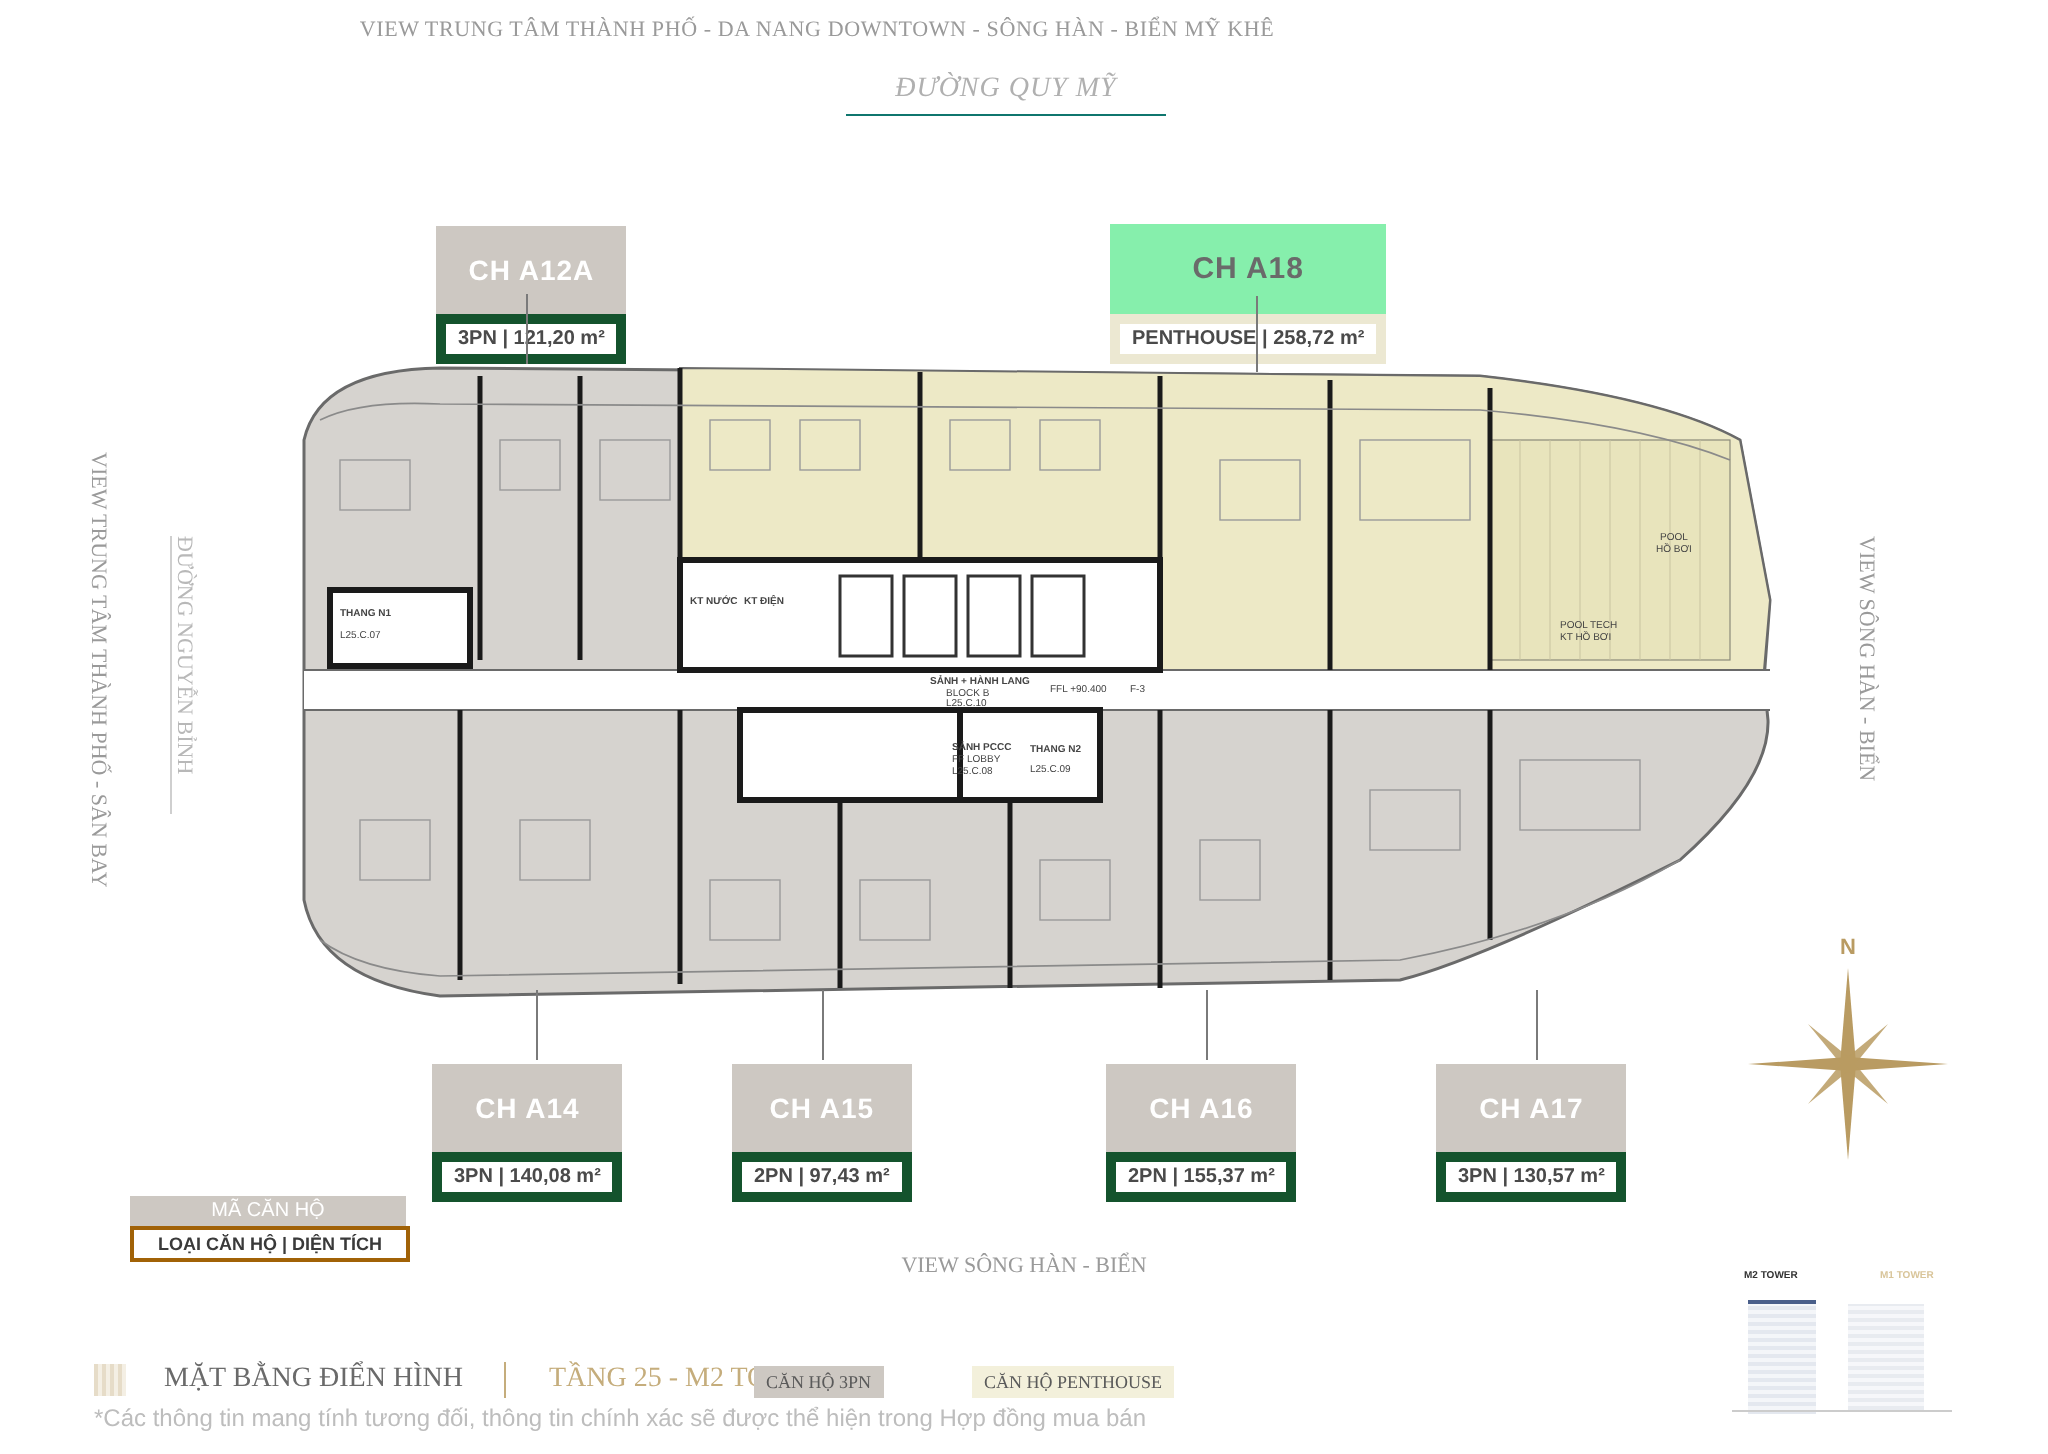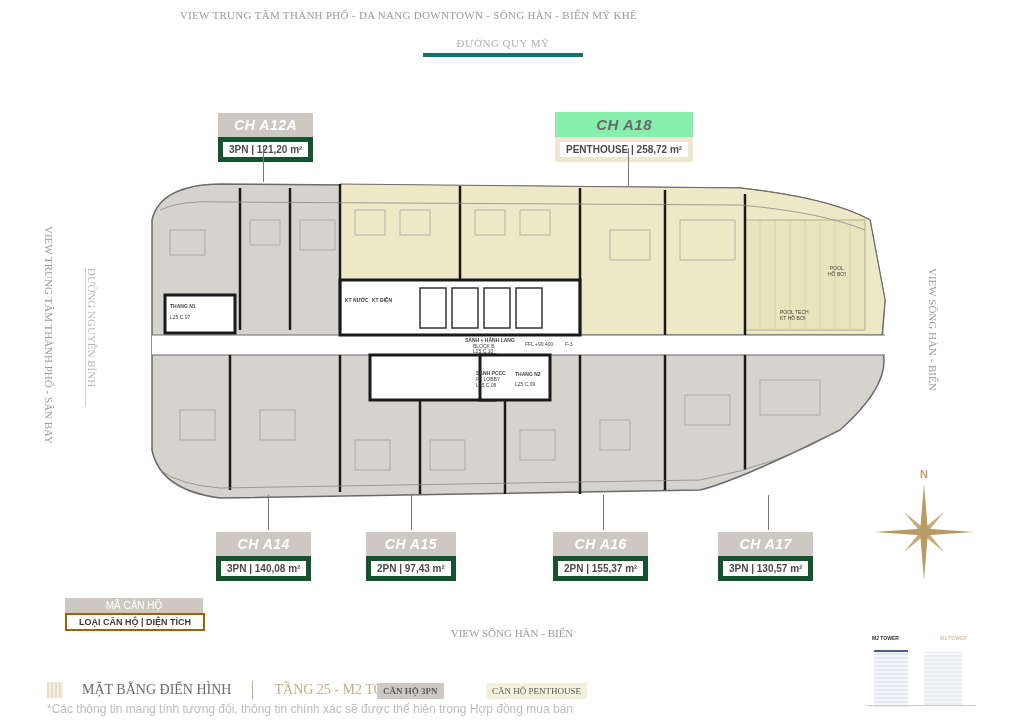--- a/index.html
+++ b/index.html
@@ -1,37 +1,37 @@
 <!DOCTYPE html>
 <html><head>
 <meta charset="utf-8">
 <style>
   html, body { margin:0; padding:0; background:#ffffff; }
   body { width:1024px; height:727px; position:relative; overflow:hidden; font-family:"Liberation Sans", sans-serif; }
   .abs { position:absolute; }
   .top-view { left:0; width:817px; top:9px; text-align:center; font-family:"Liberation Serif", serif; font-size:11px; color:#9a9a9a; letter-spacing:0.3px; }
-  .street-top { left:423px; width:160px; top:37px; text-align:center; font-family:"Liberation Serif", serif; font-size:11px; color:#b0b0b0; letter-spacing:0.5px; padding-bottom:4px; border-bottom:4px solid #0f766e; }
+  .street-top { left:423px; width:160px; top:37px; text-align:center; font-family:"Liberation Serif", serif; font-size:14px; color:#b0b0b0; letter-spacing:0.5px; padding-bottom:4px; border-bottom:1px solid #0f766e;font-style:italic; }
   .vtext { font-family:"Liberation Serif", serif; font-size:11px; color:#9a9a9a; white-space:nowrap; transform-origin:left top; }
   .plan { left:140px; top:180px; width:760px; height:330px; }
   .unit-label { width:auto; text-align:center; }
-  .unit-label .code { background:#cdc8c2; color:#fff; font-size:14px; font-weight:bold; letter-spacing:0.5px; padding:4px 8px;font-style:italic; }
+  .unit-label .code { background:#cdc8c2; color:#fff; font-size:14px; font-weight:bold; letter-spacing:0.5px; padding:14px 8px; }
   .unit-label .code.ph { background:#86efac; color:#6a6a6a; }
   .unit-label .info { background:#fff; border:5px solid #14532d; color:#4a4a4a; font-size:10px; font-weight:bold; padding:2px 6px; white-space:nowrap; }
   .unit-label .info.ph { border-color:#ece8d2; }
   .leader { width:1px; background:#7a7a7a; }
   .legend-key { left:65px; top:598px; }
   .legend-key .code { background:#cdc8c2; color:#fff; font-size:10px; padding:2px 0; text-align:center; width:138px; }
   .legend-key .info { border:2px solid #a16207; color:#3a3a3a; font-size:9px; font-weight:bold; padding:2px 4px; width:128px; text-align:center; }
   .view-bottom { left:0; width:1024px; top:627px; text-align:center; font-family:"Liberation Serif", serif; font-size:11px; color:#9a9a9a; }
   .footer-title { left:47px; top:681px; font-family:"Liberation Serif", serif; font-size:14px; color:#6a6a6a; display:flex; align-items:center; gap:19px; }
   .footer-title .tex { width:16px; height:16px; background:repeating-linear-gradient(90deg,#e6dcc8 0 2px,#f4efe4 2px 4px); }
   .footer-title .sep { width:1px; height:18px; background:#c5ad7c; margin:0 2px; }
   .footer-title .floor { color:#c5ad7c; }
   .chip { font-family:"Liberation Serif", serif; font-size:9px; color:#5a5a5a; padding:3px 6px; }
-  .chip.c3pn { left:377px; top:683px; background:#cdc8c2;font-weight:bold; }
+  .chip.c3pn { left:377px; top:683px; background:#cdc8c2; }
   .chip.cph { left:486px; top:683px; background:#f3f0db; }
   .disclaimer { left:47px; top:702px; font-size:12px; color:#bdbdbd; }
   .towers { left:860px; top:630px; width:130px; height:85px; }
   .compass { left:872px; top:468px; width:104px; height:116px; }
 </style>
 </head>
 <body>
 
 <div class="abs top-view">VIEW TRUNG TÂM THÀNH PHỐ -  DA NANG DOWNTOWN - SÔNG HÀN - BIỂN MỸ  KHÊ</div>
 <div class="abs street-top">ĐƯỜNG QUY MỸ</div>

